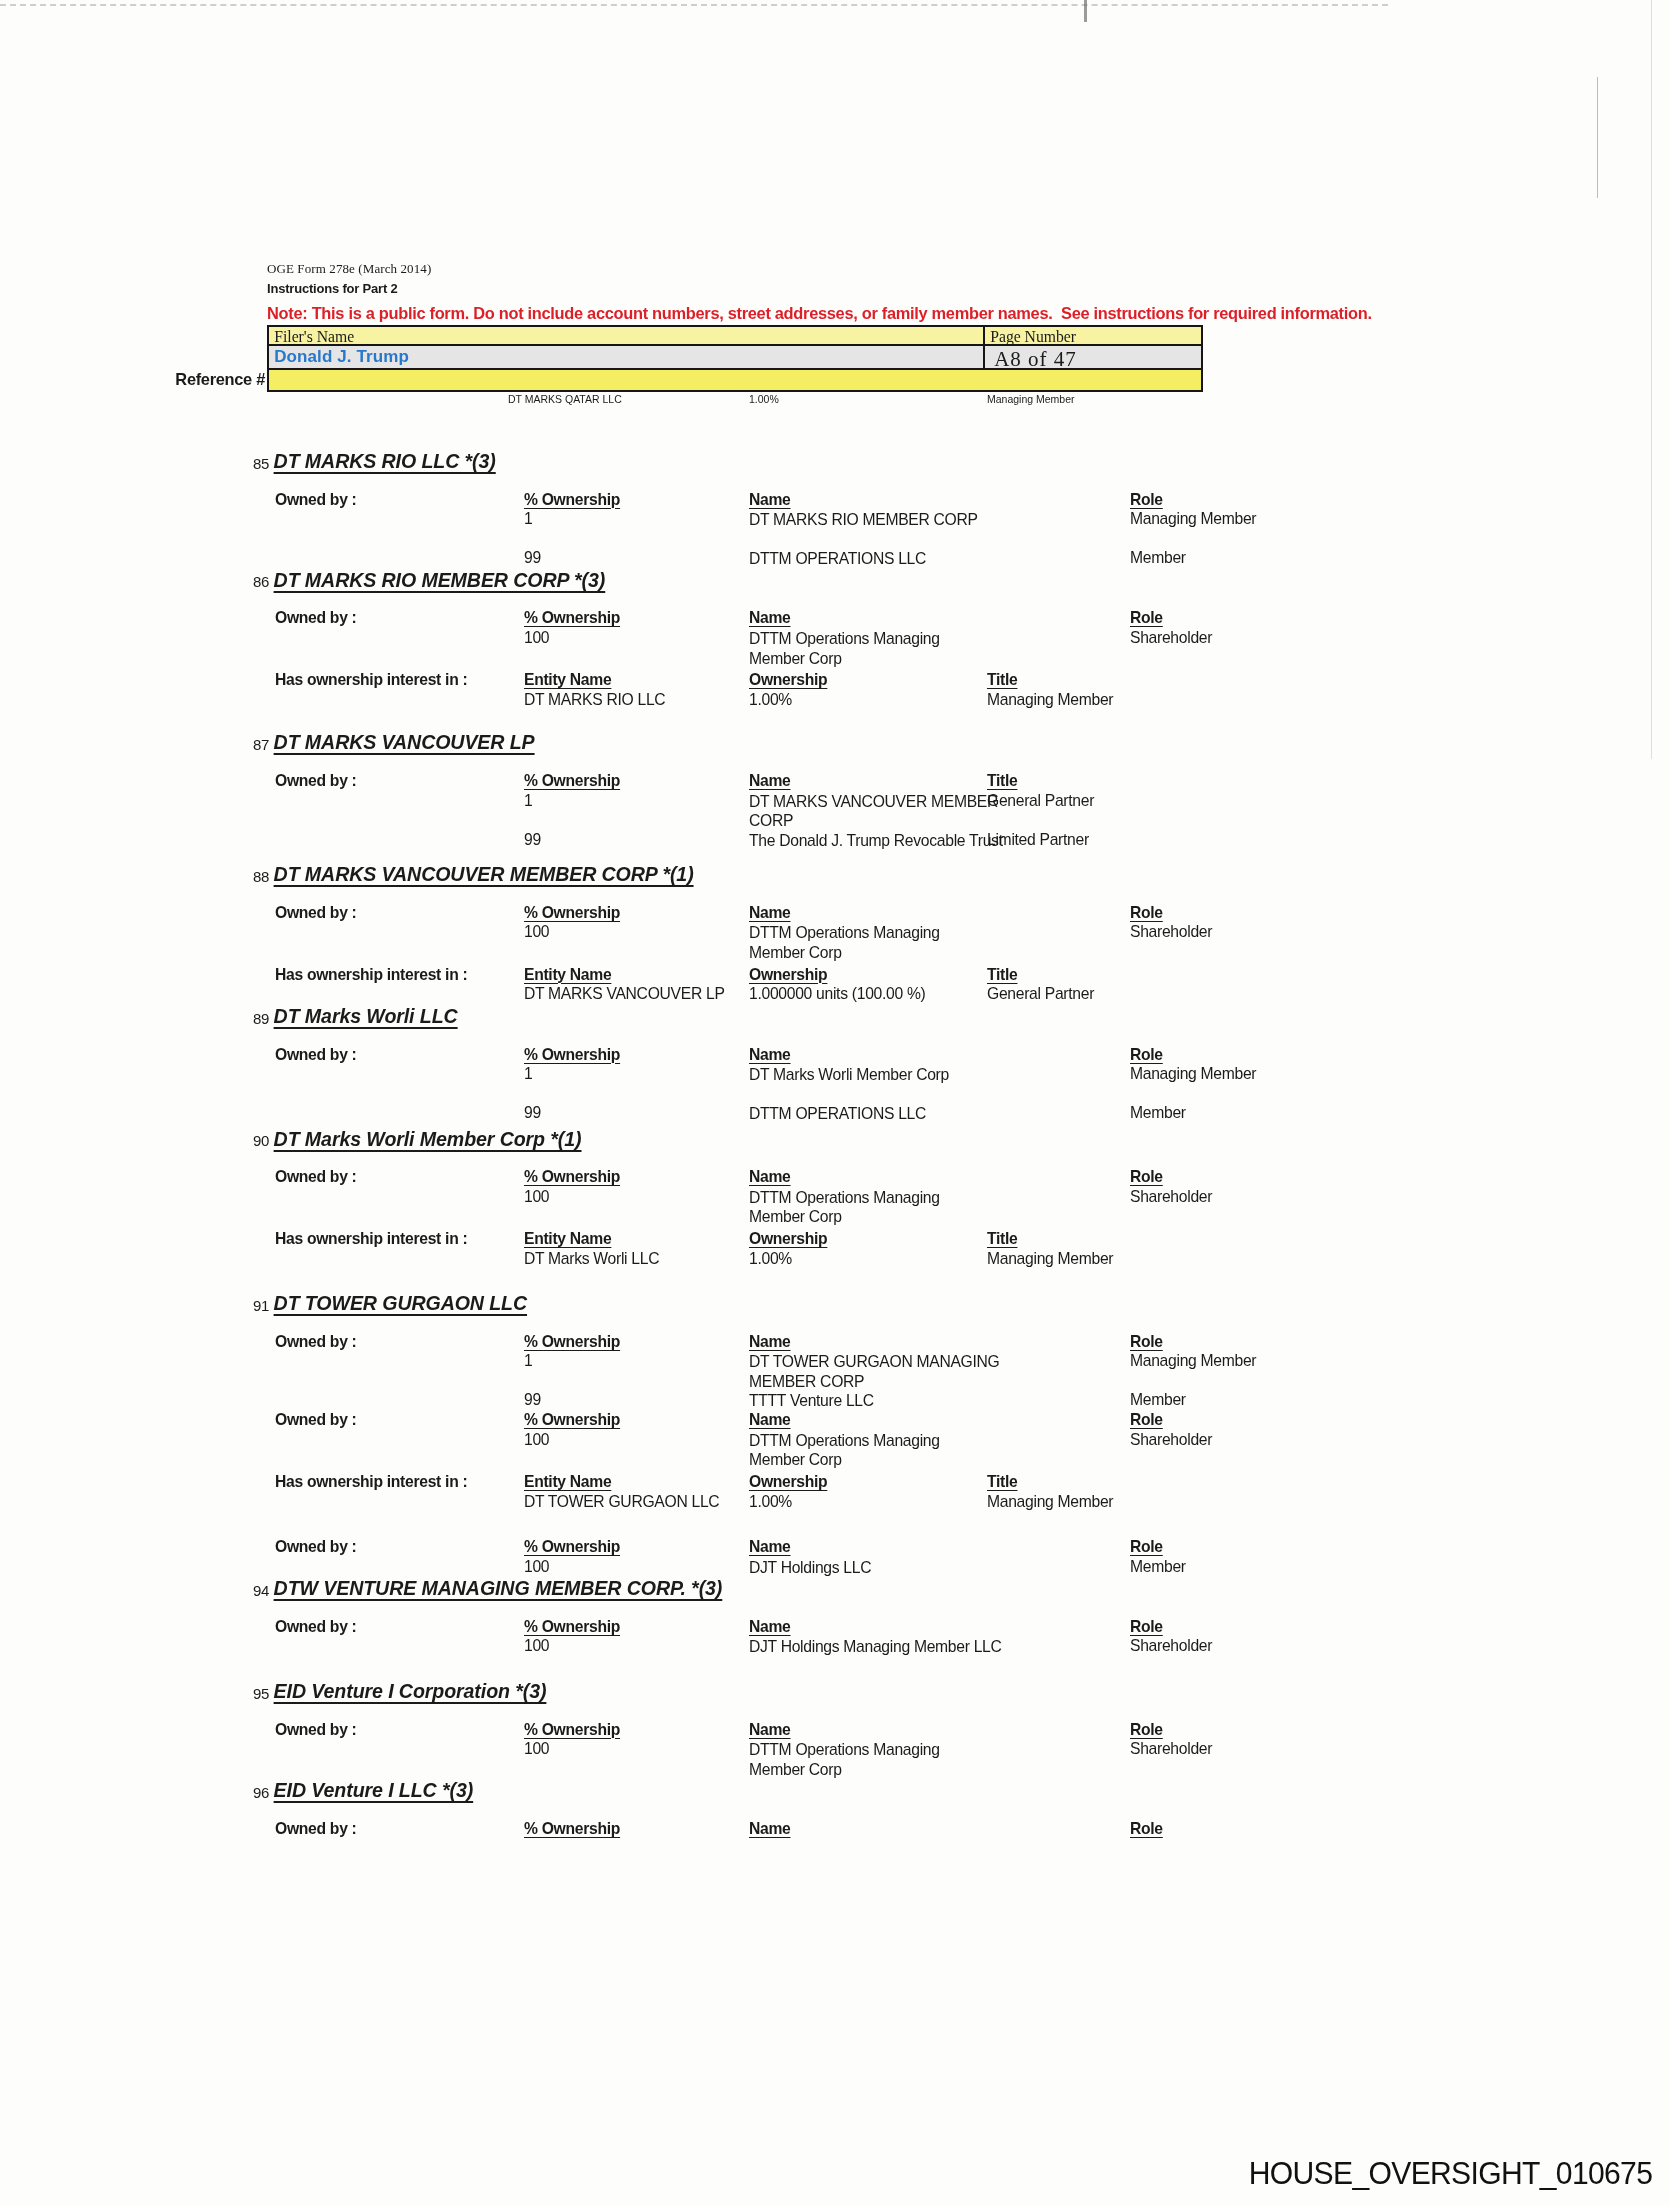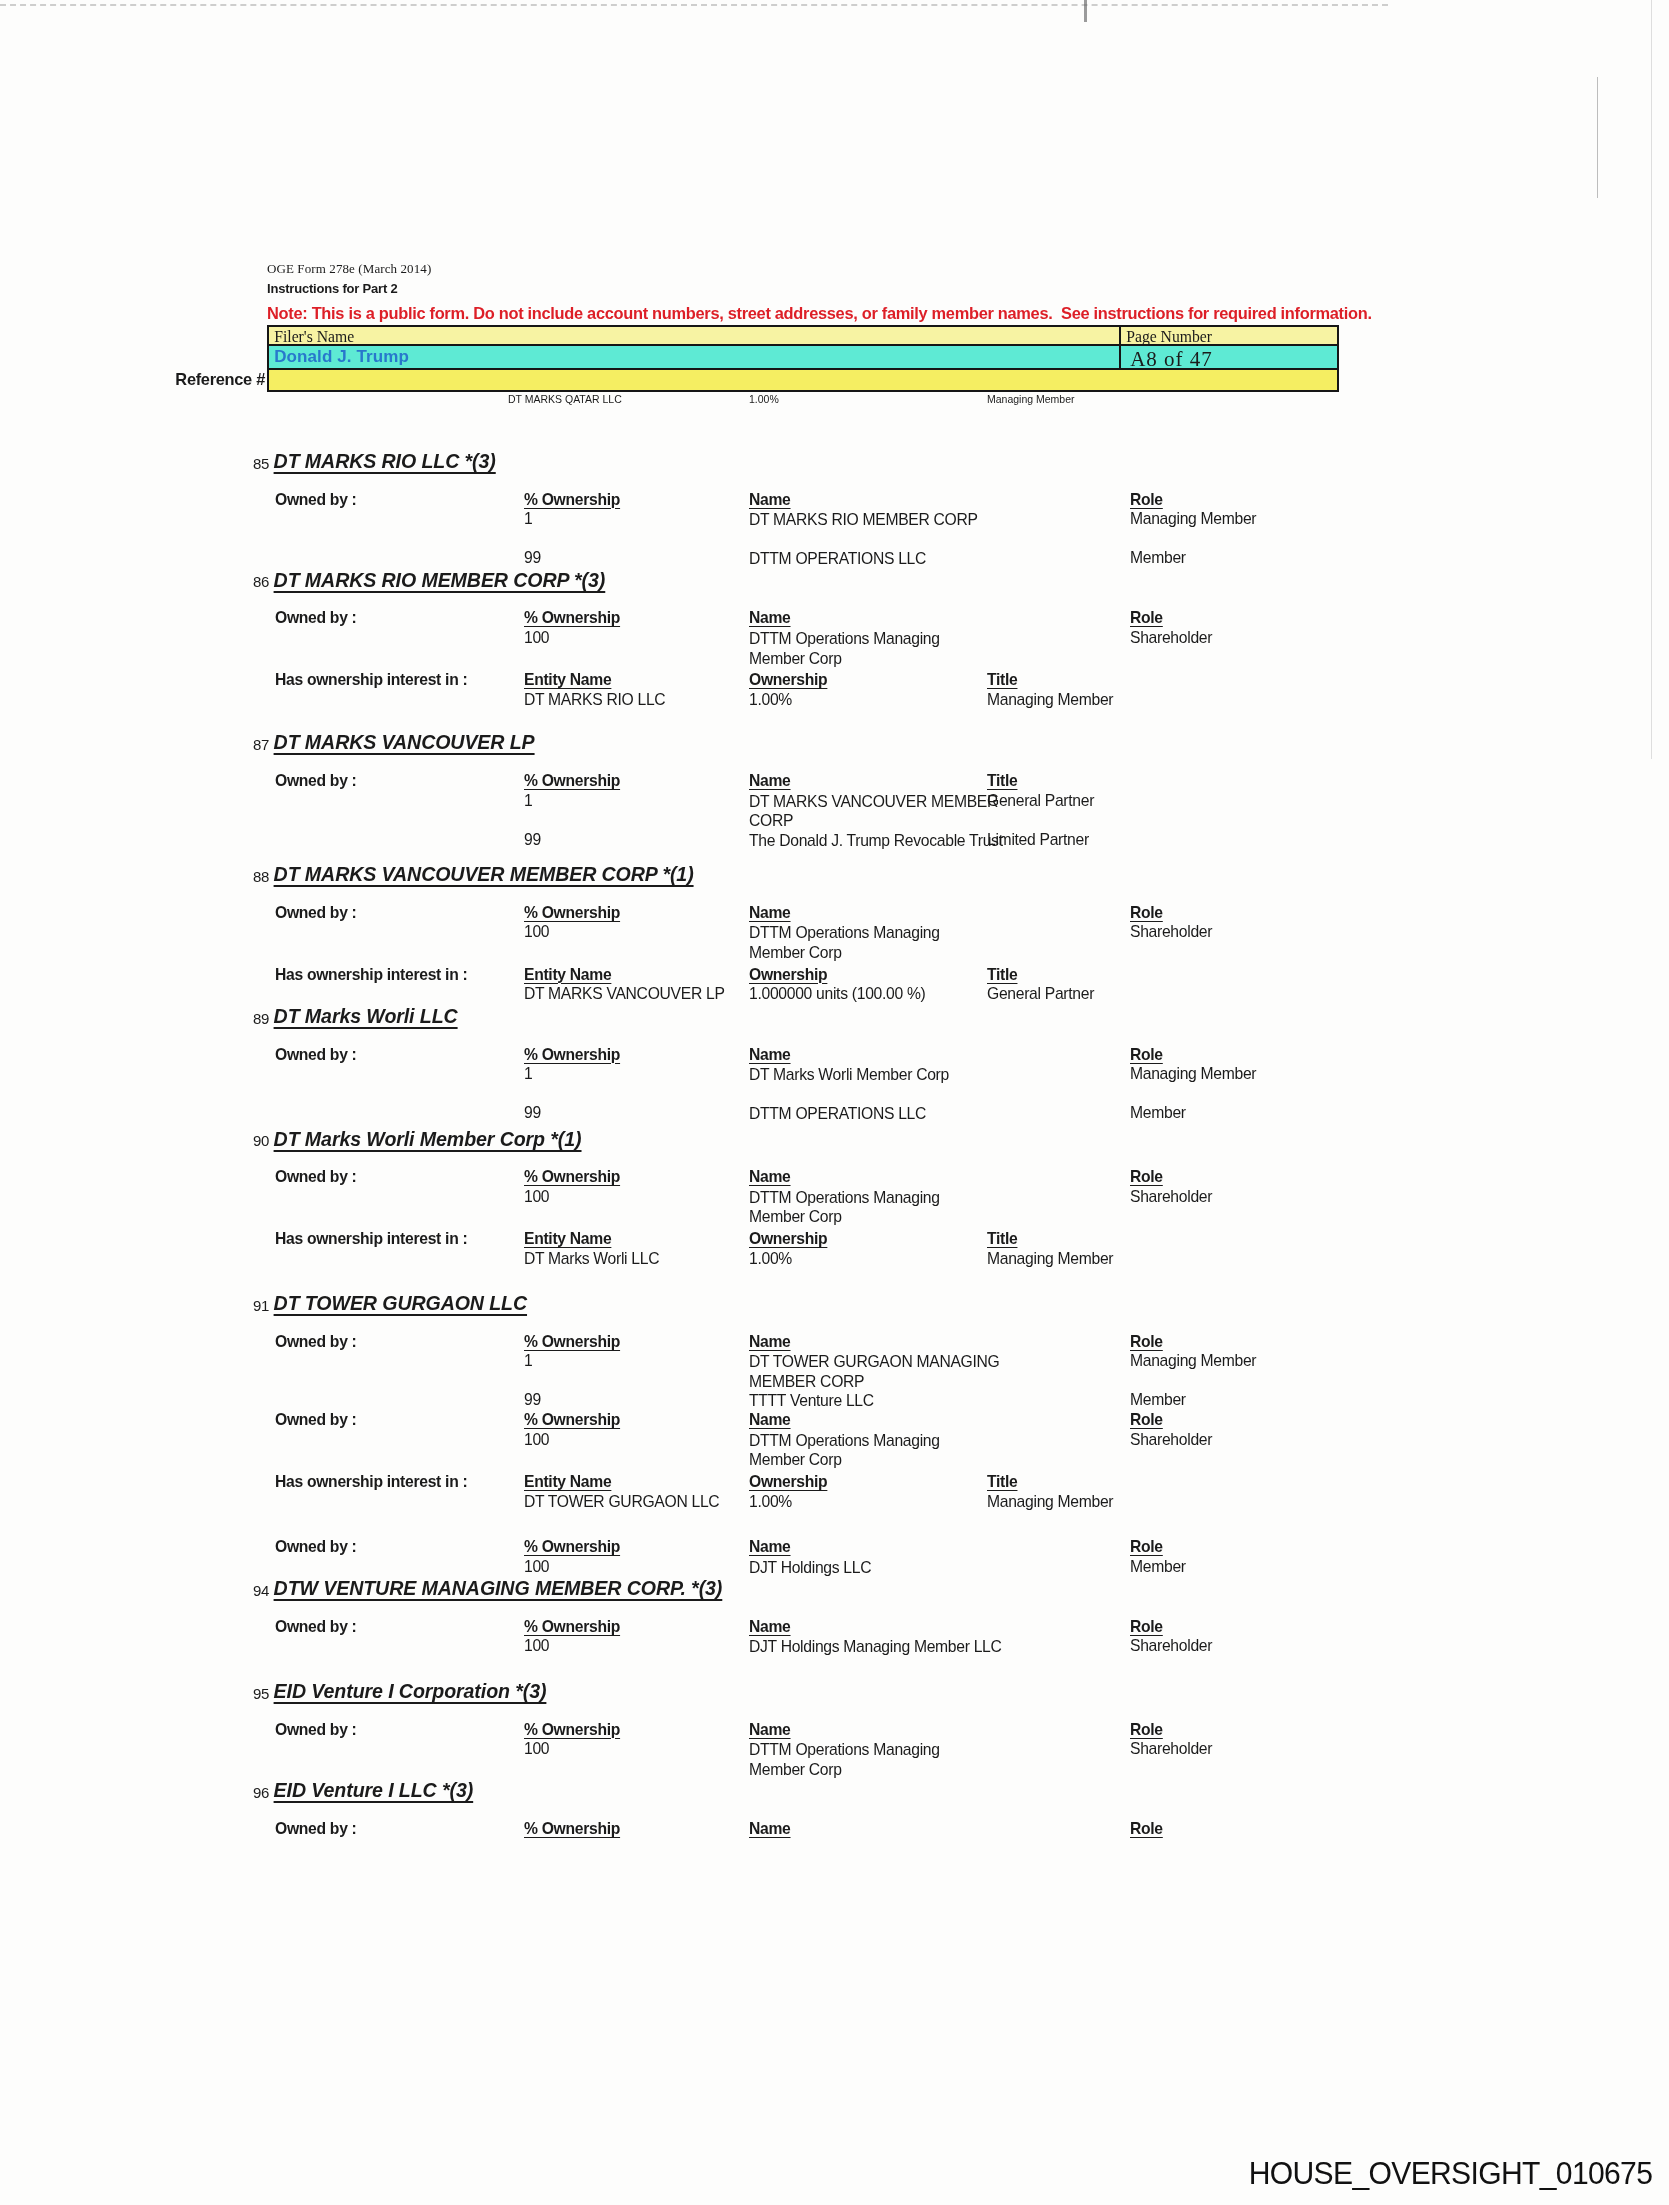--- a/index.html
+++ b/index.html
@@ -15,26 +15,26 @@
   
   .top-dash{left:0;top:3.9px;width:1388px;height:0;border-top:2px dashed #a8a8a8;opacity:.55;}
   .top-tick{left:1084px;top:0;width:2.6px;height:22px;background:#5a5a5a;opacity:.6;}
   .vline-a{left:1597px;top:77px;width:1.3px;height:121px;background:#bdbdbd;}
   .vline-b{left:1651px;top:0;width:1.3px;height:759px;background:#dedede;}
   
   .form-id{left:267px;top:261px;font-family:"Liberation Serif","DejaVu Serif",serif;font-size:13px;letter-spacing:0.1px;}
   .instr-title{left:267px;top:281px;font-size:13px;font-weight:bold;letter-spacing:-0.2px;}
   .note{left:267px;top:304px;font-size:16.4px;font-weight:bold;color:#dd1f27;letter-spacing:-0.3px;white-space:pre;}
   .filer-table{
-    left:267px;top:325px;width:1072px;
+    left:267px;top:325px;width:936px;
     border:2.6px solid #161616;box-sizing:border-box;
   }
   .ftr{display:flex;box-sizing:border-box;}
   .ftr-1{height:19px;background:#f7f3a3;border-bottom:2.6px solid #161616;}
-  .ftr-2{height:23.6px;background:#5eead4;border-bottom:2.6px solid #161616;}
+  .ftr-2{height:23.6px;background:#e5e5e5;border-bottom:2.6px solid #161616;}
   .ftr-3{height:20px;background:#f5ee62;}
   .fcell{box-sizing:border-box;padding:0.7px 0 0 5.2px;white-space:nowrap;overflow:hidden;}
   .fc1{flex:1 1 auto;}
   .fc2{width:218px;border-left:2px solid #161616;}
   .flabel{font-family:"Liberation Serif","DejaVu Serif",serif;font-size:15.7px;}
   .filer-name{color:#2878cc;font-weight:bold;font-size:17px;letter-spacing:0.1px;}
   .page-num{font-family:"Liberation Serif","DejaVu Serif",serif;font-size:21px;letter-spacing:1px;padding-left:9.2px;}
   .reference-label{left:165px;top:370px;width:100px;text-align:right;font-size:16.4px;font-weight:bold;letter-spacing:-0.3px;}
   
   .carryover{left:252px;top:393px;width:1139px;height:19.6px;position:absolute;}

